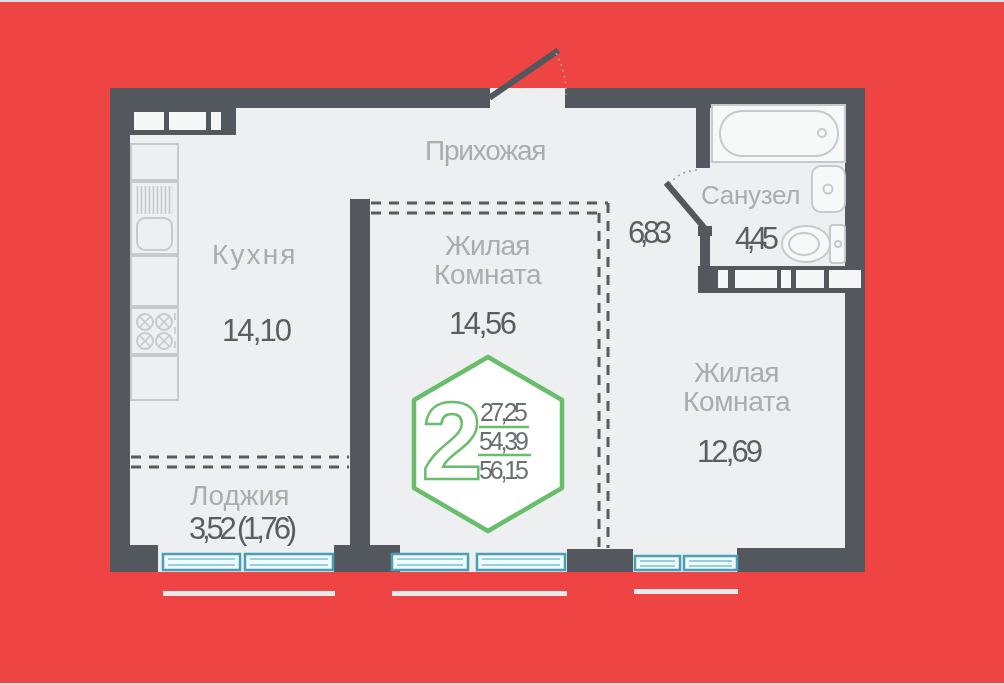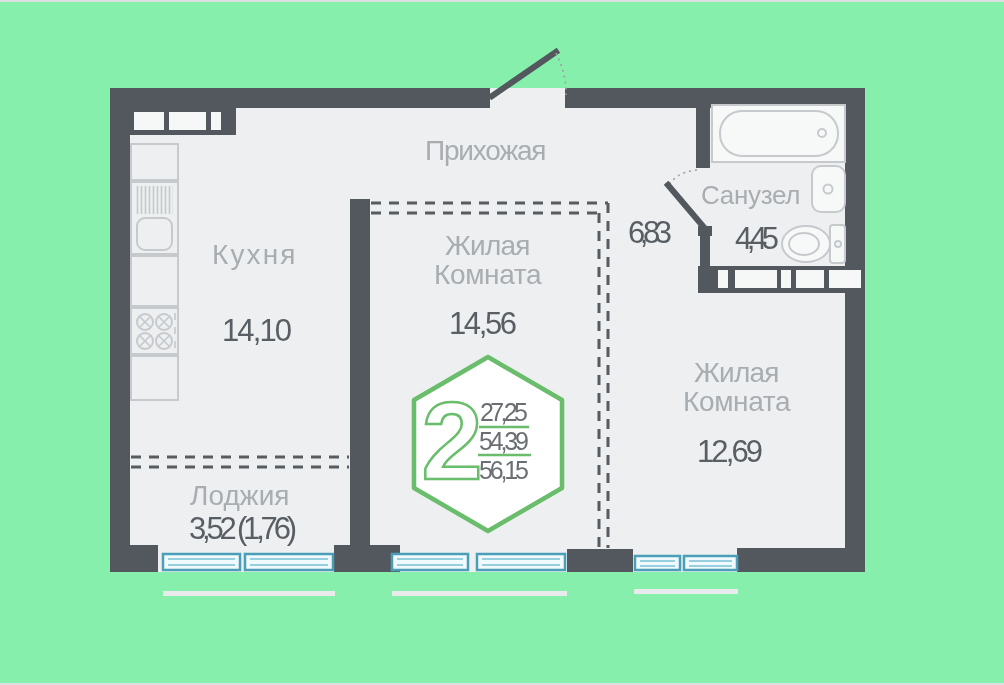--- a/index.html
+++ b/index.html
@@ -1,16 +1,16 @@
 <!DOCTYPE html>
 <html style="--wall: #53585e; --floor: #edeff0; --accent-green: #69bd6b; --window-frame: #4b9eb8; --room-label: #a8adb1; --area-value: #585e63; --fixture-outline: #c6cacd;"><head>
 <meta charset="utf-8">
 <style>
   html,body{margin:0;padding:0;background:#fff;}
-  .stage{position:relative;width:1004px;height:685px;background:#86efac;overflow:hidden;
+  .stage{position:relative;width:1004px;height:685px;background:#ef4444;overflow:hidden;
          font-family:"Liberation Sans",sans-serif;}
   .edge{position:absolute;left:0;width:100%;height:2px;background:#dcdedf;}
   .edge.top{top:0;}
   .edge.bottom{bottom:0;}
   svg{position:absolute;left:0;top:0;}
 
   .floor      {fill:var(--floor,#edeff0);}
   .wall       {fill:var(--wall,#53585e);}
   .vent       {fill:#f6f7f7;}
   .fx         {fill:none;stroke:var(--fixture-outline,#c6cacd);stroke-width:2;}

